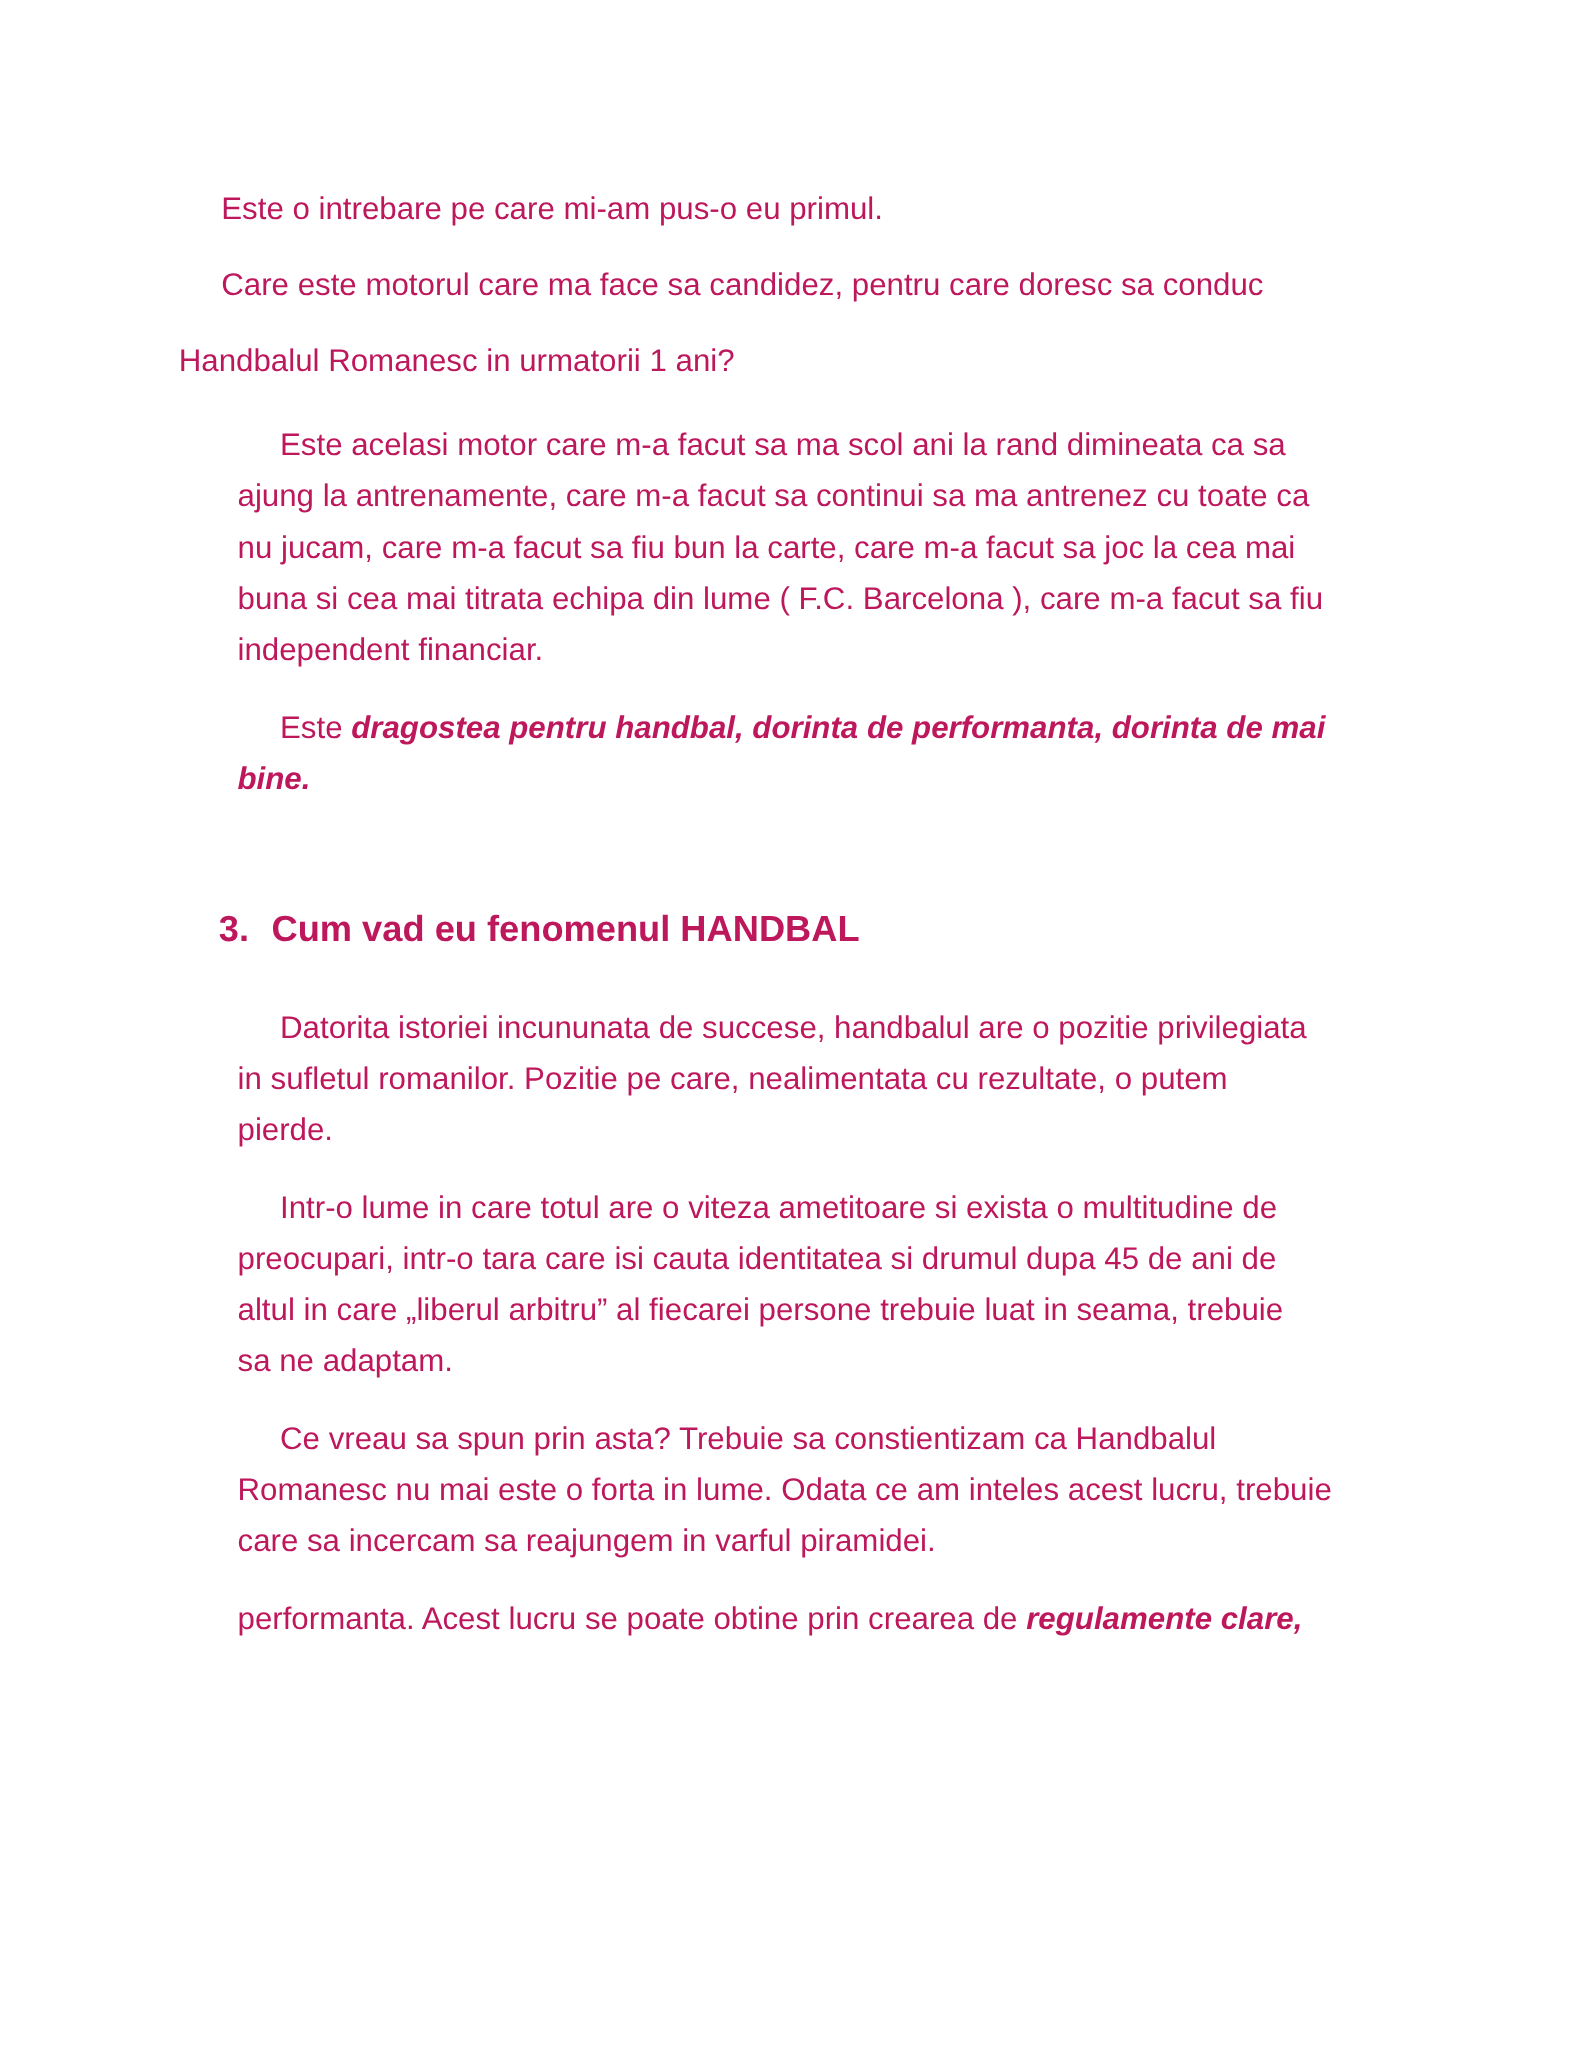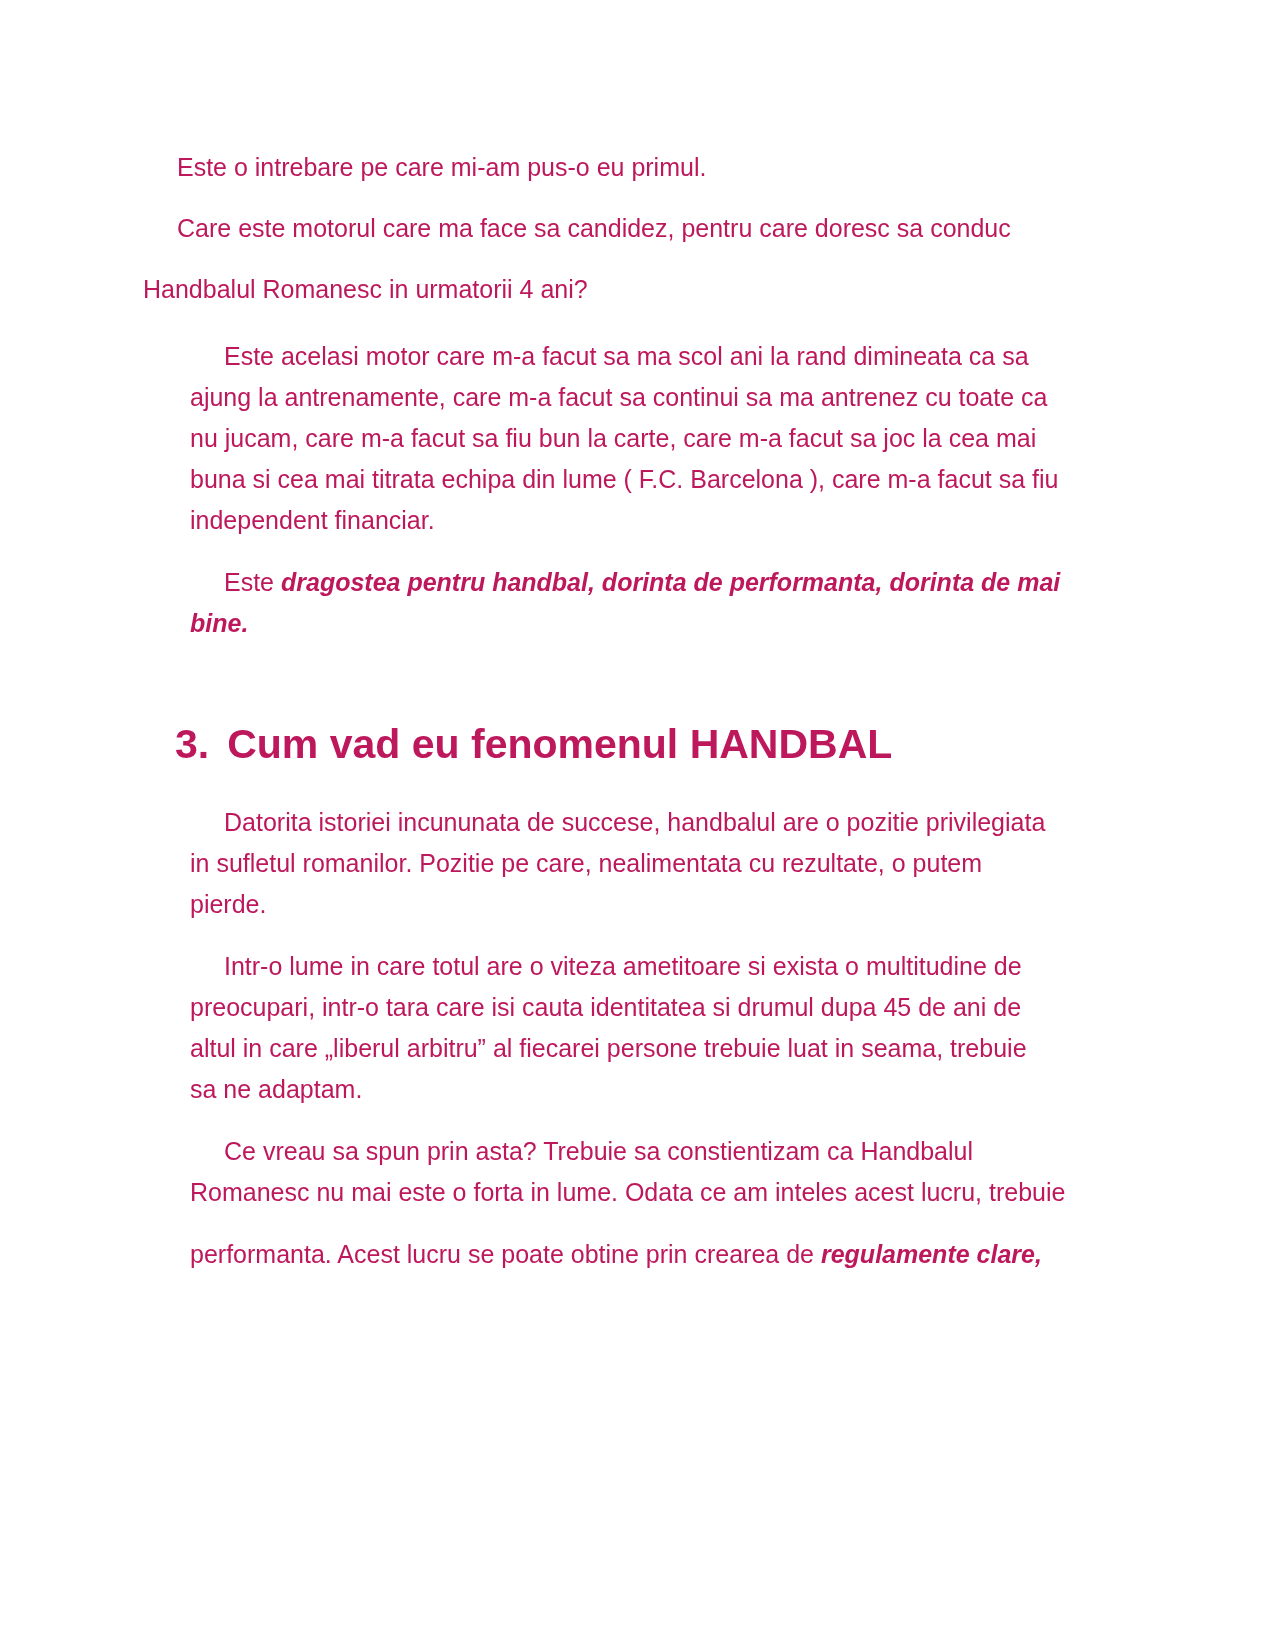--- a/index.html
+++ b/index.html
@@ -25,38 +25,38 @@
   .group-b { font-size: 25px; line-height: 41px; margin-left: 47px; margin-top: 21px; }
   .group-a + .group-b { margin-top: 16px; }
   .line { white-space: pre; }
   .line.first { padding-left: 34px; }
   .run-r { font-weight: normal; font-style: normal; }
   .run-b { font-weight: bold;   font-style: normal; }
   .run-i { font-weight: normal; }
   .run-bi { font-weight: bold;  font-style: italic; }
   .doc-heading {
     margin: 70px 0 28px 32px;
-    font-size: 41px;
+    font-size: 29px;
     font-weight: bold;
     line-height: 60px;
     white-space: pre;
   }
   .heading-gap { display: inline-block; width: 18px; }
 </style>
 </head>
 <body>
 
 <div class="page" style="background: rgb(255, 255, 255); color: #be185d;">
   <div class="doc-body" id="doc-body">
       <div class="para group-a">
         <div class="line first"><span class="run-r">Este o intrebare pe care mi-am pus-o eu primul.</span></div>
       </div>
       <div class="para group-a">
         <div class="line first"><span class="run-r">Care este motorul care ma face sa candidez, pentru care doresc sa conduc</span></div>
-        <div class="line"><span class="run-r">Handbalul Romanesc in urmatorii 4 ani?</span></div>
+        <div class="line"><span class="run-r">Handbalul Romanesc in urmatorii 1 ani?</span></div>
       </div>
       <div class="para group-b">
         <div class="line first"><span class="run-r">Este acelasi motor care m-a facut sa ma scol ani la rand dimineata ca sa</span></div>
         <div class="line"><span class="run-r">ajung la antrenamente, care m-a facut sa continui sa ma antrenez cu toate ca</span></div>
         <div class="line"><span class="run-r">nu jucam, care m-a facut sa fiu bun la carte, care m-a facut sa joc la cea mai</span></div>
         <div class="line"><span class="run-r">buna si cea mai titrata echipa din lume ( F.C. Barcelona ), care m-a facut sa fiu</span></div>
         <div class="line"><span class="run-r">independent financiar.</span></div>
       </div>
       <div class="para group-b">
         <div class="line first"><span class="run-r">Este </span><span class="run-bi">dragostea pentru handbal, dorinta de performanta, dorinta de mai</span></div>
@@ -70,18 +70,19 @@
       </div>
       <div class="para group-b">
         <div class="line first"><span class="run-r">Intr-o lume in care totul are o viteza ametitoare si exista o multitudine de</span></div>
         <div class="line"><span class="run-r">preocupari, intr-o tara care isi cauta identitatea si drumul dupa 45 de ani de</span></div>
         <div class="line"><span class="run-r">altul in care „liberul arbitru” al fiecarei persone trebuie luat in seama, trebuie</span></div>
         <div class="line"><span class="run-i">sa ne adaptam.</span></div>
       </div>
       <div class="para group-b">
         <div class="line first"><span class="run-r">Ce vreau sa spun prin asta? Trebuie sa constientizam ca Handbalul</span></div>
         <div class="line"><span class="run-r">Romanesc nu mai este o forta in lume. Odata ce am inteles acest lucru, trebuie</span></div>
+        <div class="line"><span class="run-i">care sa incercam sa reajungem in varful piramidei.</span></div>
       </div>
       <div class="para group-b">
         <div class="line"><span class="run-i">performanta.</span><span class="run-r"> Acest lucru se poate obtine prin </span><span class="run-i">crearea de </span><span class="run-bi">regulamente clare,</span></div>
       </div>
     </div>
 </div>
 
 </body></html>

